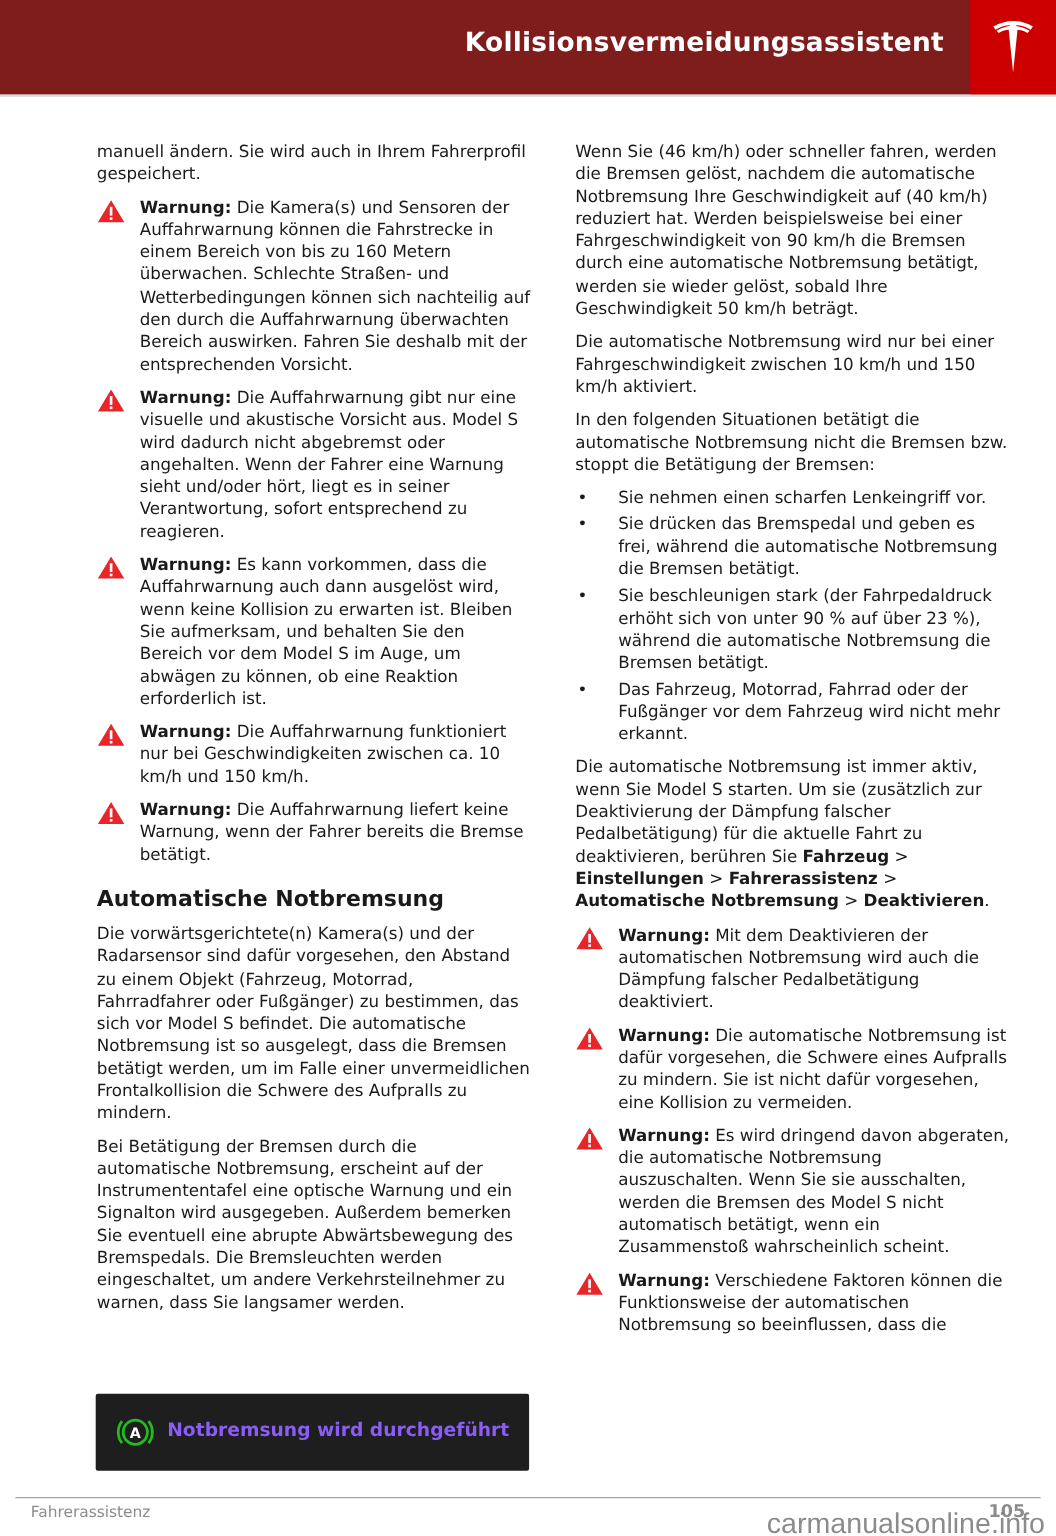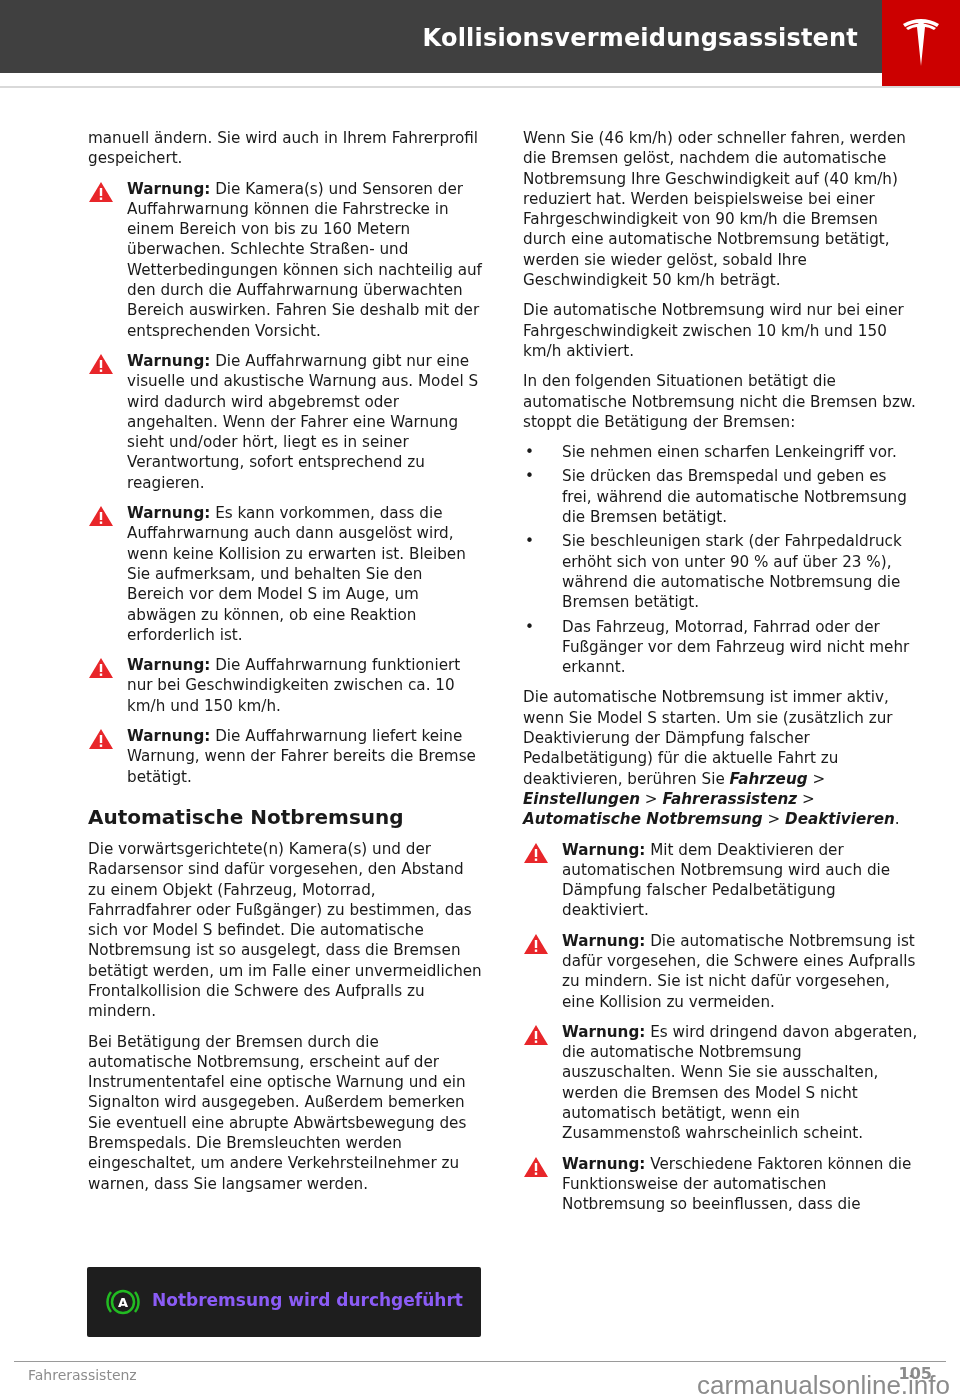--- a/index.html
+++ b/index.html
@@ -1,35 +1,35 @@
 <!DOCTYPE html>
 <html><head>
 <meta charset="utf-8">
 <style>
   html, body { margin:0; padding:0; }
   body { width:960px; height:1396px; background:#ffffff; position:relative; overflow:hidden;
          font-family:"DejaVu Sans", sans-serif; color:#1a1a1a; }
-  .header { position:absolute; left:0; top:0; width:960px; height:73px; background:#404040; }
+  .header { position:absolute; left:0; top:0; width:960px; height:86px; background:#7f1d1d; }
   .header-title { position:absolute; right:102px; top:24px; color:#ffffff; font-size:24px; font-weight:bold; letter-spacing:0.2px; }
   .logo-box { position:absolute; right:0; top:0; width:78px; height:86px; background:#cc0000; }
   .logo-box svg { position:absolute; left:18px; top:14px; }
   .header-line { position:absolute; left:0; top:86px; width:960px; height:2px; background:#d9d9d9; }
 
   .col { position:absolute; top:128px; width:395px; font-size:15.2px; line-height:20.3px; }
   .col.left { left:88px; }
   .col.right { left:523px; }
   p { margin:0 0 10px 0; }
   .warn { position:relative; padding-left:39px; margin:0 0 10px 0; }
   .warn .tri { position:absolute; left:0; top:2px; }
   .warn b { font-weight:bold;margin-top:48px; }
   h2 { font-size:20px; font-weight:bold; margin:18px 0 10px 0; line-height:24px; }
   ul { list-style:none; margin:0 0 10px 0; padding:0; }
   ul li { position:relative; padding-left:39px; margin:0 0 4px 0; }
   ul li::before { content:"•"; position:absolute; left:2px; top:0; }
-  .path b { font-weight:bold;font-style:italic; }
+  .path b { font-weight:bold; }
 
   .notice { position:absolute; left:87px; top:1267px; width:394px; height:70px; background:#1e1e1e; border-radius:2px; }
   .notice svg { position:absolute; left:18px; top:17px; }
   .notice-text { position:absolute; left:65px; top:23px; color:#8b5cf6; font-size:17px; font-weight:bold; }
 
   .footer-line { position:absolute; left:14px; top:1361px; width:932px; height:1px; background:#9a9a9a; }
   .footer-left { position:absolute; left:28px; top:1367px; font-size:14px; color:#8c8c8c; }
   .footer-right { position:absolute; right:28px; top:1364px; font-size:16px; color:#8c8c8c;font-weight:bold; }
   .watermark { position:absolute; right:10px; top:1370px; font-size:26px; color:#777; font-family:"Liberation Sans", sans-serif; opacity:0.85; }
 </style>
@@ -57,21 +57,21 @@
         <rect x="11.8" y="16.5" width="2.4" height="2.4" fill="#fff"></rect>
       </svg>
     <b>Warnung:</b><span> Die Kamera(s) und Sensoren der Auffahrwarnung können die Fahrstrecke in einem Bereich von bis zu 160 Metern überwachen. Schlechte Straßen- und Wetterbedingungen können sich nachteilig auf den durch die Auffahrwarnung überwachten Bereich auswirken. Fahren Sie deshalb mit der entsprechenden Vorsicht.</span>
   </div>
   <div class="warn">
     <svg class="tri" width="26" height="22" viewBox="0 0 26 22">
         <path d="M13 1 L25 21 L1 21 Z" fill="#e8262a"></path>
         <rect x="11.8" y="7" width="2.4" height="8" fill="#fff"></rect>
         <rect x="11.8" y="16.5" width="2.4" height="2.4" fill="#fff"></rect>
       </svg>
-    <b>Warnung:</b><span> Die Auffahrwarnung gibt nur eine visuelle und akustische Warnung aus. Model S wird dadurch wird abgebremst oder angehalten. Wenn der Fahrer eine Warnung sieht und/oder hört, liegt es in seiner Verantwortung, sofort entsprechend zu reagieren.</span>
+    <b>Warnung:</b><span> Die Auffahrwarnung gibt nur eine visuelle und akustische Vorsicht aus. Model S wird dadurch nicht abgebremst oder angehalten. Wenn der Fahrer eine Warnung sieht und/oder hört, liegt es in seiner Verantwortung, sofort entsprechend zu reagieren.</span>
   </div>
   <div class="warn">
     <svg class="tri" width="26" height="22" viewBox="0 0 26 22">
         <path d="M13 1 L25 21 L1 21 Z" fill="#e8262a"></path>
         <rect x="11.8" y="7" width="2.4" height="8" fill="#fff"></rect>
         <rect x="11.8" y="16.5" width="2.4" height="2.4" fill="#fff"></rect>
       </svg>
     <b>Warnung:</b><span> Es kann vorkommen, dass die Auffahrwarnung auch dann ausgelöst wird, wenn keine Kollision zu erwarten ist. Bleiben Sie aufmerksam, und behalten Sie den Bereich vor dem Model S im Auge, um abwägen zu können, ob eine Reaktion erforderlich ist.</span>
   </div>
   <div class="warn">

